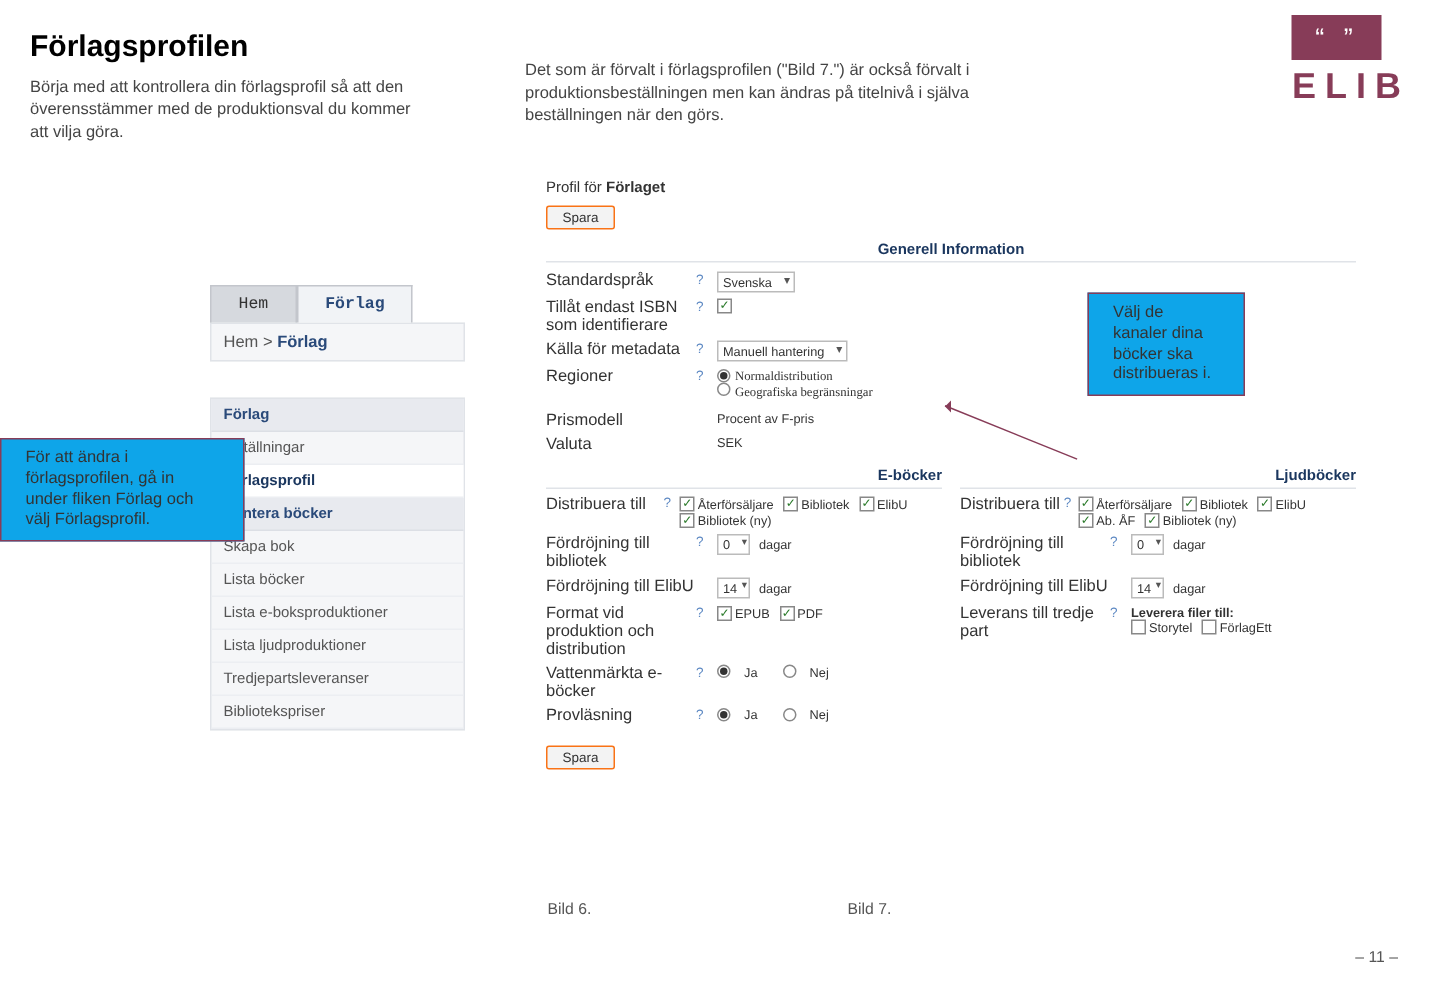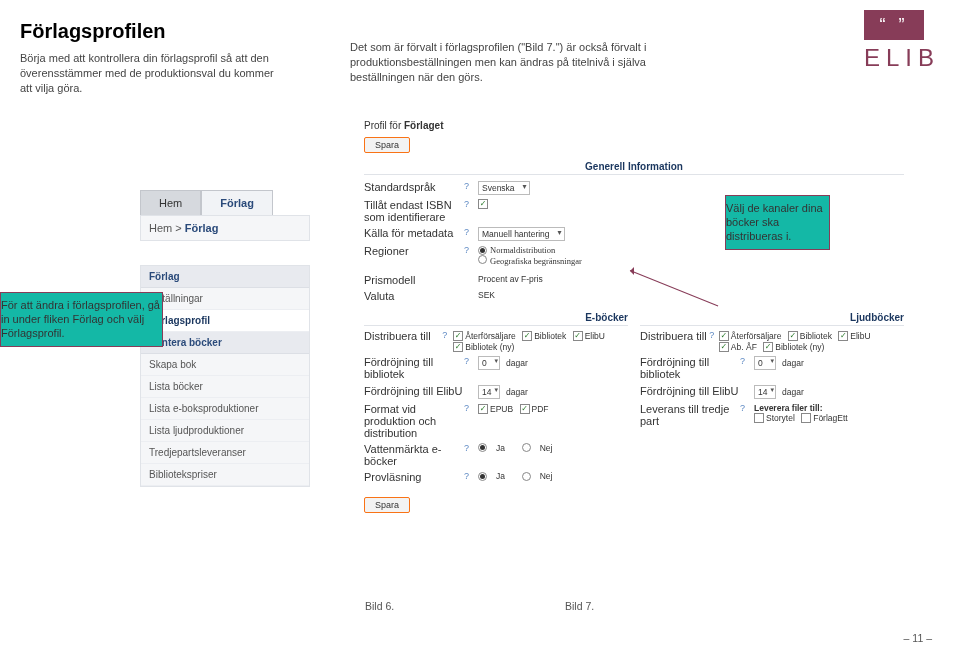--- a/index.html
+++ b/index.html
@@ -3,25 +3,25 @@
 <meta charset="utf-8">
 <style>
   * { box-sizing: border-box; margin: 0; padding: 0; }
   body { width: 960px; height: 658px; font-family: Arial, Helvetica, sans-serif; background: #fff; position: relative; color: #333; font-size: 10px; }
   .doc-header { position: absolute; left: 20px; top: 20px; width: 860px; }
   .title { font-size: 20px; color: #000000; font-weight: 600; margin-bottom: 8px; font-family: "Trebuchet MS", sans-serif; }
   .intro { font-size: 11px; color: #444; max-width: 260px; line-height: 1.35; }
   .intro2 { position: absolute; left: 330px; top: 20px; font-size: 11px; color: #444; max-width: 300px; line-height: 1.35; }
   .logo-block { position: absolute; right: 20px; top: 10px; text-align: center; }
   .logo-quotes { background: #873c58; color: #fff; width: 60px; height: 30px; font-size: 18px; display: flex; align-items: center; justify-content: center; letter-spacing: 4px; margin-bottom: 4px; }
-  .logo-text { color: #873c58; font-size: 24px; letter-spacing: 6px; font-weight: 400; }
+  .logo-text { color: #873c58; font-size: 24px; letter-spacing: 6px; font-weight: 700; }
   .shots { position: absolute; left: 140px; top: 120px; width: 760px; }
   .bild6 { position: absolute; left: 0; top: 70px; width: 170px; }
   .bild7 { position: absolute; left: 200px; top: 0; width: 540px; font-size: 8.5px; margin-left: 24px; }
-  .tabbar { display: flex; }
+  .tabbar { display: flex; font-family: Liberation Mono, monospace; }
   .tab { background: #d6d9de; padding: 6px 18px; font-size: 11px; border: 1px solid #c3c6cc; border-bottom: none; color: #333; }
   .tab.active { background: #f1f3f6; color: #2a4a7a; font-weight: 600; }
   .breadcrumb { background: #f5f6f8; border: 1px solid #e0e3e8; padding: 6px 8px; font-size: 11px; color: #555; }
   .breadcrumb b { color: #2a4a7a; }
   .sidemenu { margin-top: 24px; background: #f5f6f8; border: 1px solid #e0e3e8; font-size: 10px; }
   .sidemenu .group { background: #e8eaef; color: #2a4a7a; font-weight: 600; padding: 5px 8px; border-bottom: 1px solid #dcdfe5; }
   .sidemenu .item { padding: 5px 8px; border-bottom: 1px solid #eceef2; color: #555; }
   .sidemenu .item.active { background: #fff; color: #1a365e; font-weight: 600; }
   .profhead { font-size: 10px; color: #333; margin-bottom: 6px; }
   .btn { display: inline-block; border: 1px solid #f97316; background: #f3f3f3; padding: 2px 10px; font-size: 9px; border-radius: 2px; }
@@ -34,21 +34,21 @@
   .sel { border: 1px solid #bbb; background: #fff; font-size: 8.5px; padding: 1px 14px 1px 3px; position: relative; display: inline-block; }
   .sel::after { content: "▾"; position: absolute; right: 2px; top: 0; font-size: 8px; color: #555; }
   .numsel { border: 1px solid #bbb; background: #fff; font-size: 8.5px; padding: 1px 12px 1px 3px; width: 22px; display: inline-block; position: relative; }
   .numsel::after { content: "▾"; position: absolute; right: 1px; top: 0; font-size: 7px; color: #555; }
   .chk { display: inline-flex; align-items: center; gap: 2px; margin-right: 4px; }
   .chkbox { width: 10px; height: 10px; border: 1px solid #888; display: inline-flex; align-items: center; justify-content: center; font-size: 8px; color: #2a7a2a; line-height: 1; }
   .rad { width: 9px; height: 9px; border: 1px solid #888; border-radius: 50%; display: inline-flex; align-items: center; justify-content: center; margin-right: 3px; }
   .rad.on::after { content: ""; width: 5px; height: 5px; background: #333; border-radius: 50%; display: block; }
   .cols { display: flex; gap: 12px; }
   .col { flex: 1; }
-  .callout { position: absolute; border: 1px solid #873c58; padding: 6px 0; font-size: 11px; color: #333; background: #14b8a6; line-height: 1.25; font-family: "Trebuchet MS", sans-serif; }
+  .callout { position: absolute; border: 1px solid #873c58; padding: 6px 16px; font-size: 11px; color: #333; background: #0ea5e9; line-height: 1.25; font-family: "Trebuchet MS", sans-serif; }
   .ptr-line { position: absolute; background: #873c58; height: 1px; }
   .ptr-head { position: absolute; width: 0; height: 0; border: 4px solid transparent; }
   .caption { position: absolute; font-size: 10.5px; color: #555; padding-left: 23px; }
   .pagenum { position: absolute; right: 28px; bottom: 14px; font-size: 10.5px; color: #555; }
 </style>
 </head>
 <body>
 
 <div class="doc-header">
   <div class="title">Förlagsprofilen</div>

